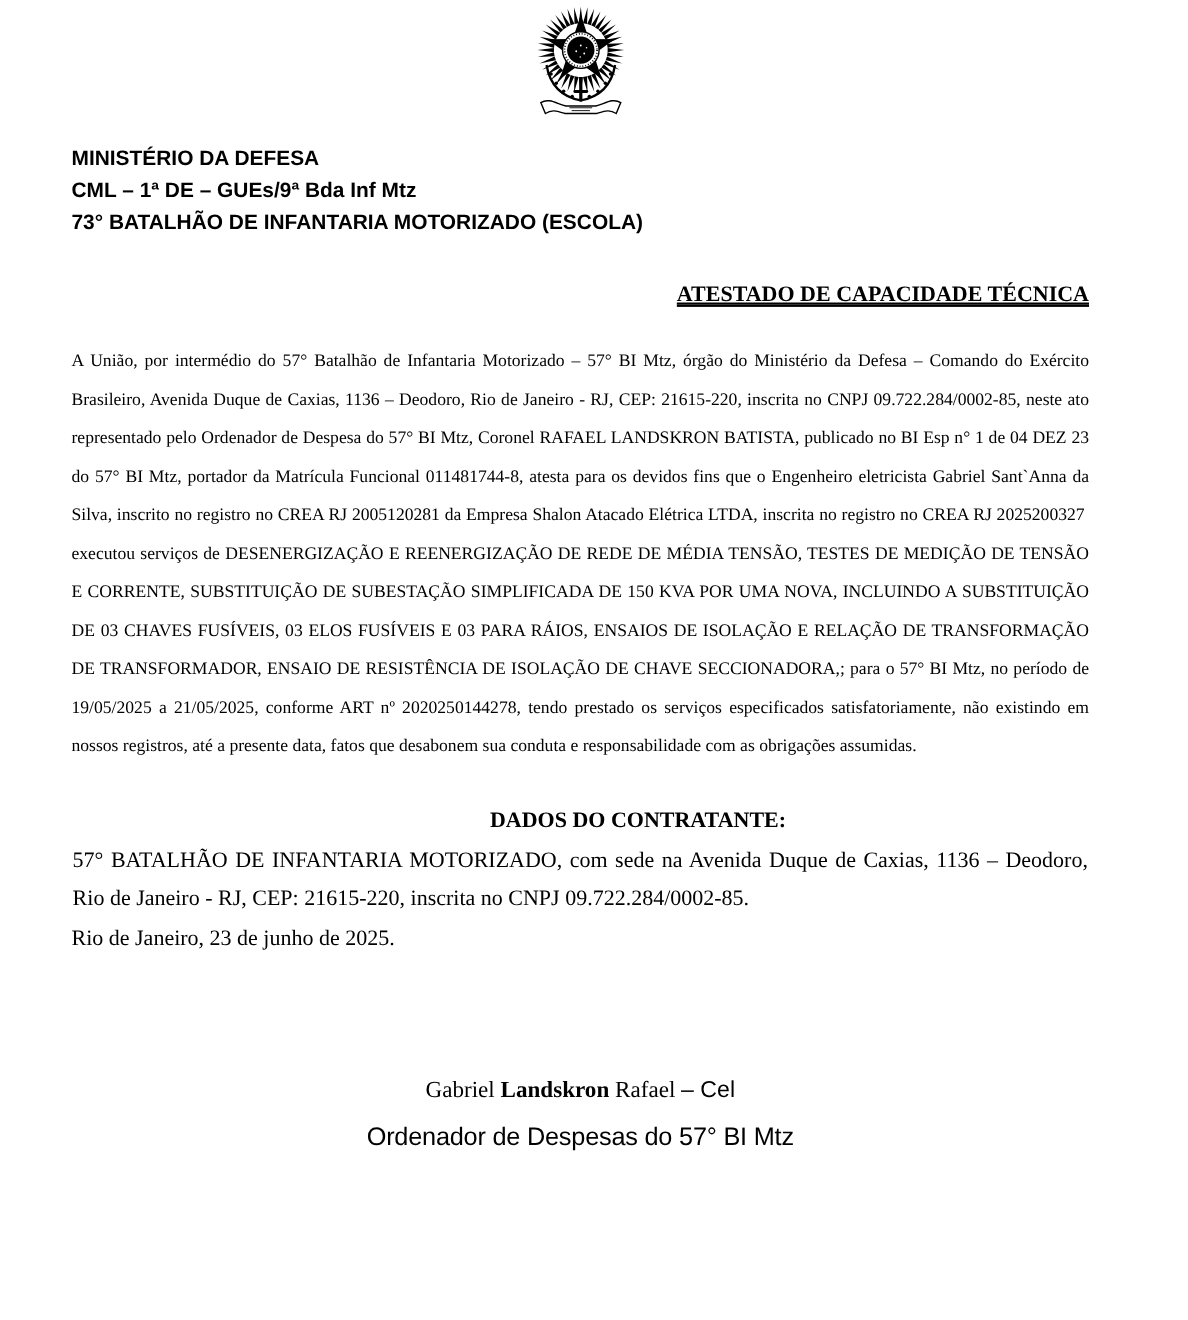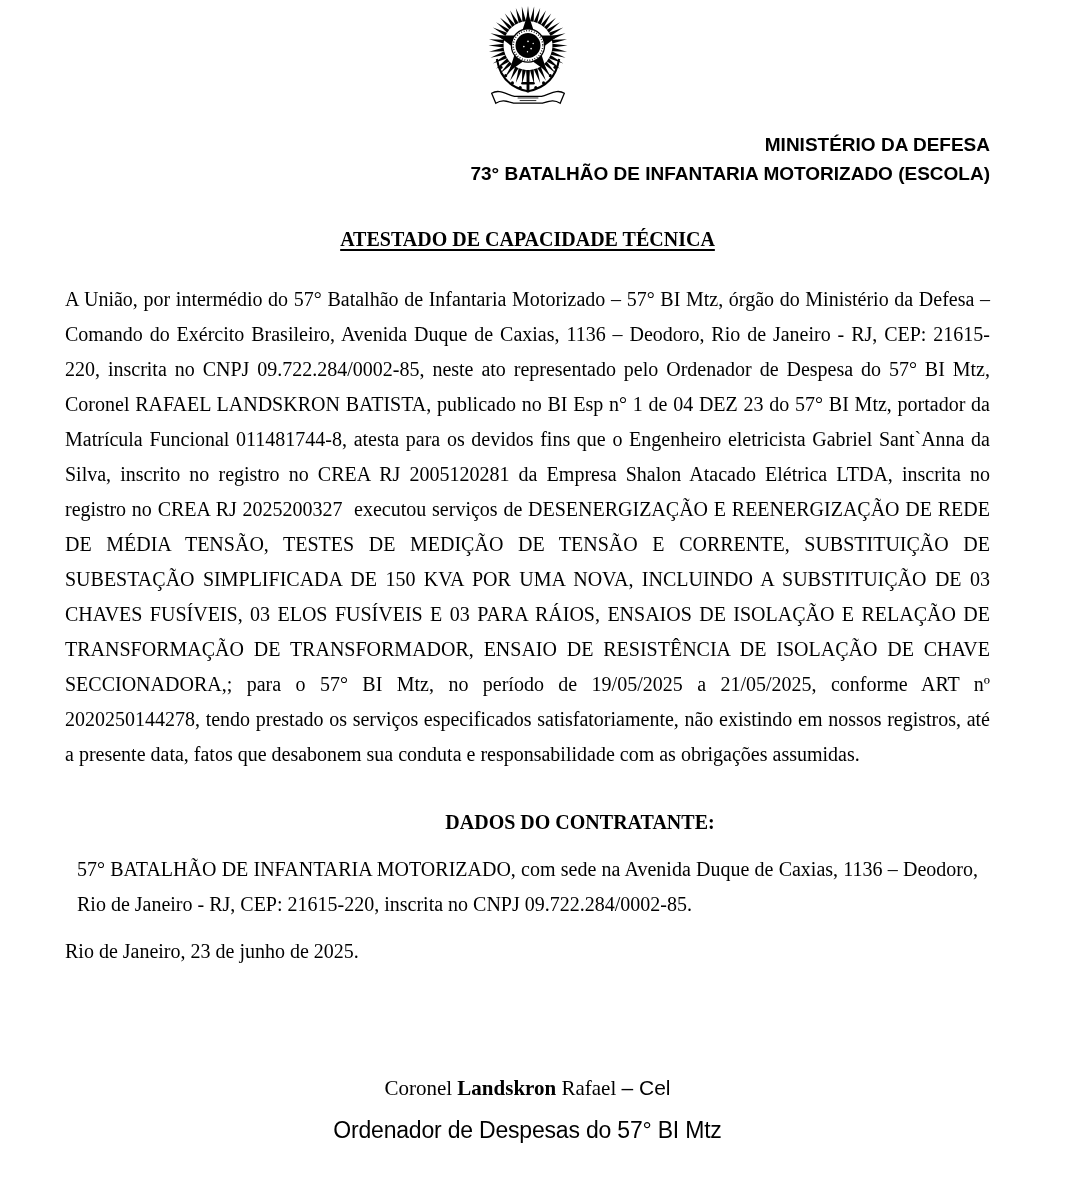--- a/index.html
+++ b/index.html
@@ -19,56 +19,57 @@
     width: 925px;
     padding-top: 4px;
   }
   .emblem-wrap {
     height: 110px;
     text-align: center;
   }
   .emblem-wrap svg { display: inline-block; }
   .org-header {
     margin-top: 16px;
-    text-align: right;
+    text-align: left;
     font-family: "Liberation Sans", sans-serif;
     font-weight: 700;
     font-size: 19px;
     line-height: 29px;
   }
   .org-line { white-space: pre-wrap; }
   .doc-title {
     margin: 40px 0 0 0;
-    text-align: center;
+    text-align: right;
     font-size: 20px;
     font-weight: 700;
     font-family: "Liberation Serif", serif;
+    text-decoration: underline;
   }
   .doc-title .u {
     text-decoration: underline;
     text-decoration-thickness: 2px;
     text-underline-offset: 3px;
   }
   .body-par {
     margin: 31px 0 0 0;
-    font-size: 20px;
+    font-size: 16px;
     line-height: 35px;
     text-align: justify;
     white-space: pre-wrap;
   }
   .contract-heading {
     margin: 33px 0 0 0;
     padding-left: 105px;
     font-weight: 700;
     font-size: 20px;
     line-height: 35px;
     text-align: center;
   }
   .contract-text {
-    margin: 12px;
+    margin: 1px;
     font-size: 20px;
     line-height: 35px;
     text-align: justify;
   }
   .dateline {
     margin: 0;
     font-size: 20px;
     line-height: 35px;
     text-align: left;
     padding-right: 47px;
@@ -140,32 +141,33 @@
       <circle cx="130" cy="152" r="3"></circle>
       <circle cx="115" cy="161" r="3"></circle>
 
       <path d="M30,172 C44,163 58,174 74,178 L126,178 C142,174 156,163 170,172 L162,191 C150,183 141,187 128,191 L72,191 C59,187 50,183 38,191 Z" fill="#fff" stroke="#000" stroke-width="2.5"></path>
       <path d="M80,181 L120,181 M84,186 L116,186" stroke="#000" stroke-width="1.6"></path>
     </svg>
   </div>
 
   <div class="org-header">
     <div class="org-line">MINISTÉRIO DA DEFESA</div>
+    <div class="org-line">CML – 1ª DE – GUEs/9ª Bda Inf Mtz</div>
     <div class="org-line">73° BATALHÃO DE INFANTARIA MOTORIZADO (ESCOLA)</div>
   </div>
 
   <h1 class="doc-title">
     <span class="u">ATESTADO DE CAPACIDADE TÉCNICA</span>
   </h1>
 
   <p class="body-par">A União, por intermédio do 57° Batalhão de Infantaria Motorizado – 57° BI Mtz, órgão do Ministério da Defesa – Comando do Exército Brasileiro, Avenida Duque de Caxias, 1136 – Deodoro, Rio de Janeiro - RJ, CEP: 21615-220, inscrita no CNPJ 09.722.284/0002-85, neste ato representado pelo Ordenador de Despesa do 57° BI Mtz, Coronel RAFAEL LANDSKRON BATISTA, publicado no BI Esp n° 1 de 04 DEZ 23 do 57° BI Mtz, portador da Matrícula Funcional 011481744-8, atesta para os devidos fins que o Engenheiro eletricista Gabriel Sant`Anna da Silva, inscrito no registro no CREA RJ 2005120281 da Empresa Shalon Atacado Elétrica LTDA, inscrita no registro no CREA RJ 2025200327&nbsp; executou serviços de DESENERGIZAÇÃO E REENERGIZAÇÃO DE REDE DE MÉDIA TENSÃO, TESTES DE MEDIÇÃO DE TENSÃO E CORRENTE, SUBSTITUIÇÃO DE SUBESTAÇÃO SIMPLIFICADA DE 150 KVA POR UMA NOVA, INCLUINDO A SUBSTITUIÇÃO DE 03 CHAVES FUSÍVEIS, 03 ELOS FUSÍVEIS E 03 PARA RÁIOS, ENSAIOS DE ISOLAÇÃO E RELAÇÃO DE TRANSFORMAÇÃO DE TRANSFORMADOR, ENSAIO DE RESISTÊNCIA DE ISOLAÇÃO DE CHAVE SECCIONADORA,; para o 57° BI Mtz, no período de 19/05/2025 a 21/05/2025, conforme ART nº 2020250144278, tendo prestado os serviços especificados satisfatoriamente, não existindo em nossos registros, até a presente data, fatos que desabonem sua conduta e responsabilidade com as obrigações assumidas.</p>
 
   <p class="contract-heading">DADOS DO CONTRATANTE:</p>
   <p class="contract-text">57° BATALHÃO DE INFANTARIA MOTORIZADO, com sede na Avenida Duque de Caxias, 1136 – Deodoro, Rio de Janeiro - RJ, CEP: 21615-220, inscrita no CNPJ 09.722.284/0002-85.</p>
 
   <p class="dateline">Rio de Janeiro, 23 de junho de 2025.</p>
 
   <div class="signature">
-    <p class="sig-name"><span>Coronel </span><b>Landskron</b><span> Rafael </span><span class="sans">– Cel</span></p>
+    <p class="sig-name"><span>Gabriel </span><b>Landskron</b><span> Rafael </span><span class="sans">– Cel</span></p>
     <p class="sig-role">Ordenador de Despesas do 57° BI Mtz</p>
   </div>
 
 </div>
 
 </body></html>

